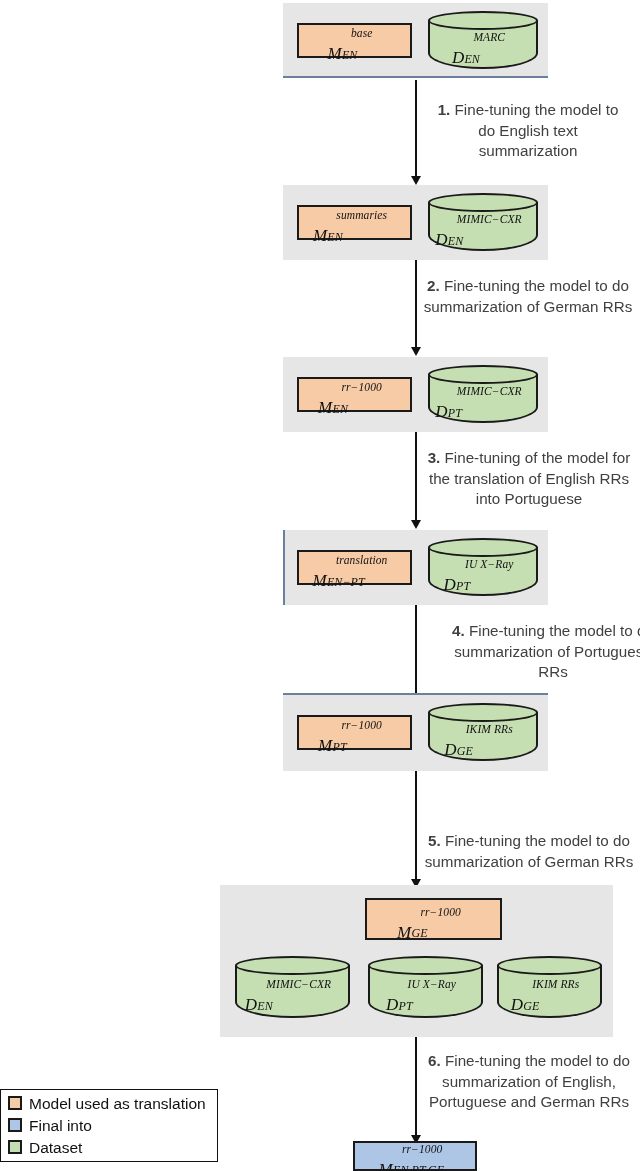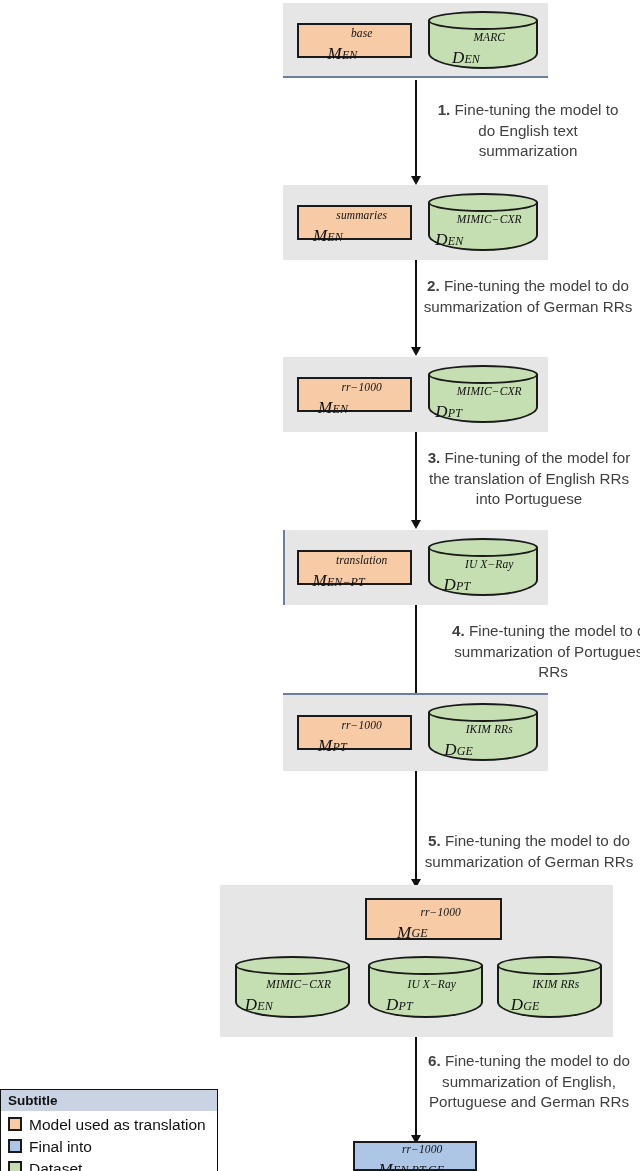--- a/index.html
+++ b/index.html
@@ -360,21 +360,20 @@
   <span>Fine-tuning the model to do summarization of English, Portuguese and German RRs</span>
 </div>
 
 <div class="model-box final" style="left:353px; top:1141px; width:124px; height:30px;">
   <span class="mlabel">
     <span class="base">M</span><span class="stack"><span class="sup">rr−1000</span><span class="sub">EN,PT,GE</span></span>
   </span>
 </div>
 
 <div class="legend" style="top:1089px;">
-  <div class="legend-title">Subtitle</div>
   <div class="legend-rows">
     <div class="legend-row">
       <span class="swatch" style="background:#f7cba6;"></span>
       <span class="legend-label">Model used as translation</span>
     </div>
     <div class="legend-row">
       <span class="swatch" style="background:#adc6e6;"></span>
       <span class="legend-label">Final into</span>
     </div>
     <div class="legend-row">

